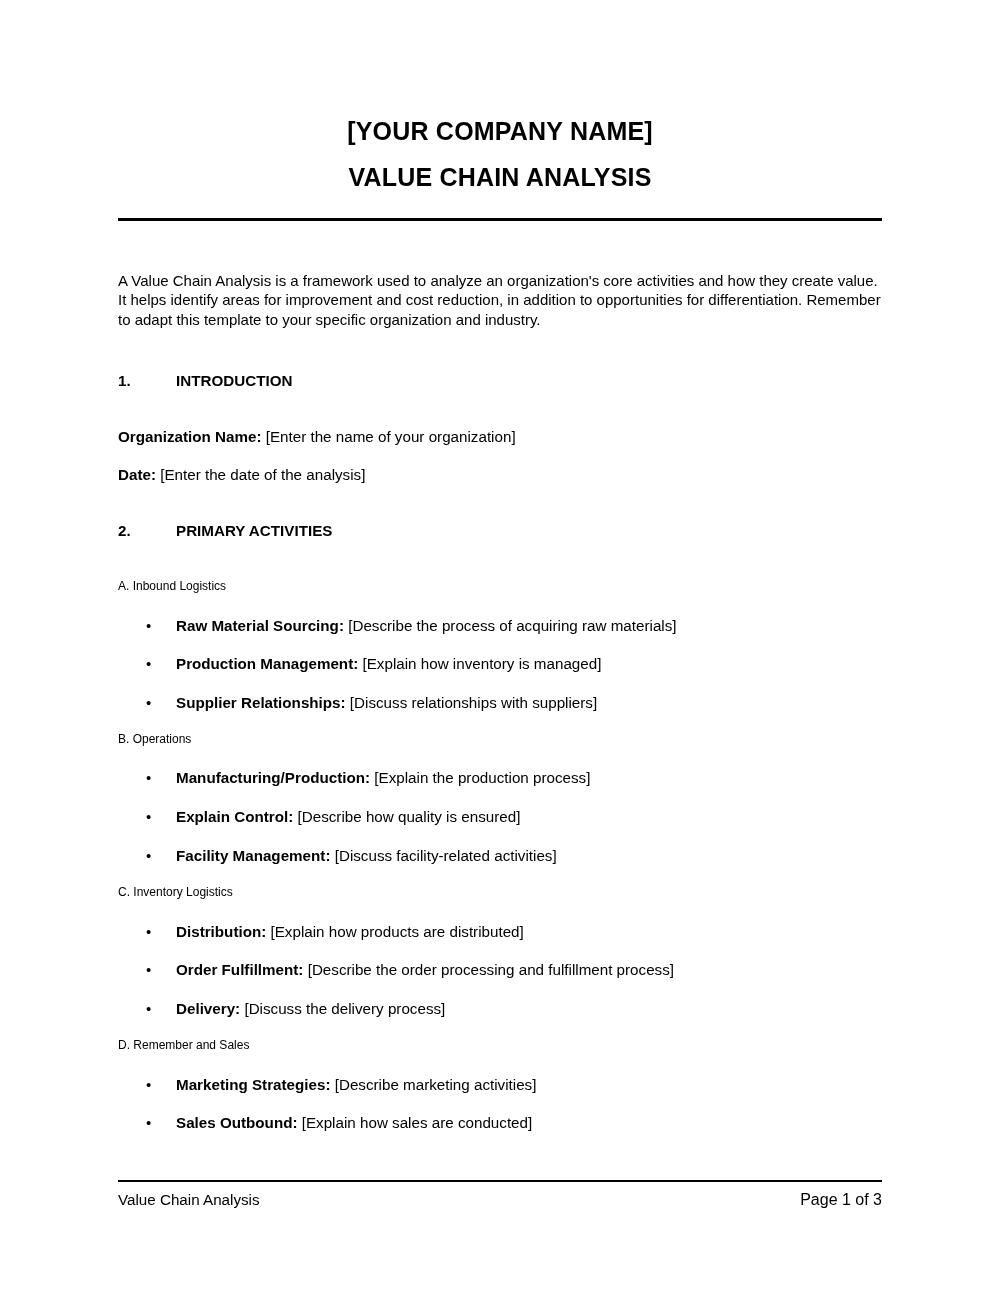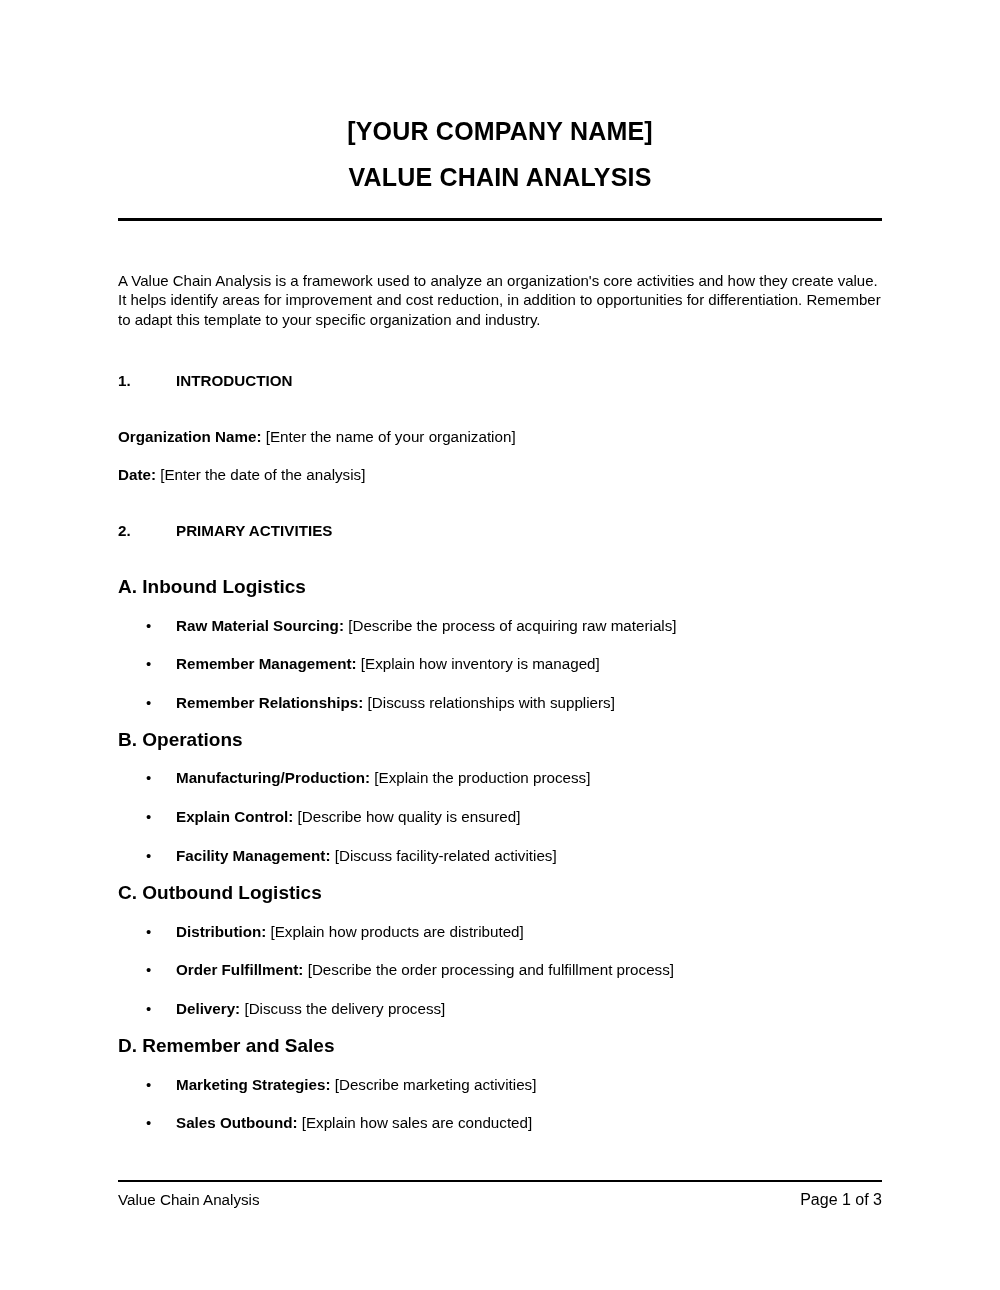--- a/index.html
+++ b/index.html
@@ -12,21 +12,21 @@
   .t2 { top: 162px; }
   .hrule { position: absolute; left: 118px; width: 764px; background: #000; }
   .hrule.top { top: 218px; height: 3px; }
   .hrule.foot { top: 1180px; height: 2px; }
   .intro { position: absolute; left: 118px; top: 271px; width: 764px;
            font-size: 15px; line-height: 19.3px; }
   .sec { position: absolute; left: 118px; font-weight: bold; font-size: 15.2px; line-height: 19px; }
   .sec .num { display: inline-block; width: 58px; }
   .field { position: absolute; left: 118px; font-size: 15.2px; line-height: 19px; }
   .field b, .bullet b { font-weight: bold; }
-  .sub { position: absolute; left: 118px; font-weight: bold; font-size: 19px; line-height: 19px; }
+  .sub { position: absolute; left: 118px; font-weight: normal; font-size: 12px; line-height: 19px; }
   .bullet { position: absolute; left: 118px; font-size: 15.2px; line-height: 19px; }
   .bullet .dot { position: absolute; left: 28px; top: 0; font-size: 15px; }
   .bullet .txt { position: absolute; left: 58px; top: 0; white-space: nowrap; }
   .footer-left { position: absolute; left: 118px; top: 1190px; font-size: 15.2px; line-height: 19px; }
   .footer-right { position: absolute; right: 118px; top: 1190px; font-size: 16px; line-height: 19px; }
 </style>
 </head>
 <body>
 
 <div class="page">
@@ -51,42 +51,42 @@
     <span class="num">2.</span><span>PRIMARY ACTIVITIES</span>
   </div>
 
   <div class="sub" style="top:577px;">A. Inbound Logistics</div>
   <div class="bullet" style="top:616px;">
     <span class="dot">•</span>
     <span class="txt"><b>Raw Material Sourcing:</b> <span>[Describe the process of acquiring raw materials]</span></span>
   </div>
   <div class="bullet" style="top:654px;">
     <span class="dot">•</span>
-    <span class="txt"><b>Remember Management:</b> <span>[Explain how inventory is managed]</span></span>
+    <span class="txt"><b>Production Management:</b> <span>[Explain how inventory is managed]</span></span>
   </div>
   <div class="bullet" style="top:693px;">
     <span class="dot">•</span>
-    <span class="txt"><b>Remember Relationships:</b> <span>[Discuss relationships with suppliers]</span></span>
+    <span class="txt"><b>Supplier Relationships:</b> <span>[Discuss relationships with suppliers]</span></span>
   </div>
 
   <div class="sub" style="top:730px;">B. Operations</div>
   <div class="bullet" style="top:768px;">
     <span class="dot">•</span>
     <span class="txt"><b>Manufacturing/Production:</b> <span>[Explain the production process]</span></span>
   </div>
   <div class="bullet" style="top:807px;">
     <span class="dot">•</span>
     <span class="txt"><b>Explain Control:</b> <span>[Describe how quality is ensured]</span></span>
   </div>
   <div class="bullet" style="top:846px;">
     <span class="dot">•</span>
     <span class="txt"><b>Facility Management:</b> <span>[Discuss facility-related activities]</span></span>
   </div>
 
-  <div class="sub" style="top:883px;">C. Outbound Logistics</div>
+  <div class="sub" style="top:883px;">C. Inventory Logistics</div>
   <div class="bullet" style="top:922px;">
     <span class="dot">•</span>
     <span class="txt"><b>Distribution:</b> <span>[Explain how products are distributed]</span></span>
   </div>
   <div class="bullet" style="top:960px;">
     <span class="dot">•</span>
     <span class="txt"><b>Order Fulfillment:</b> <span>[Describe the order processing and fulfillment process]</span></span>
   </div>
   <div class="bullet" style="top:999px;">
     <span class="dot">•</span>

